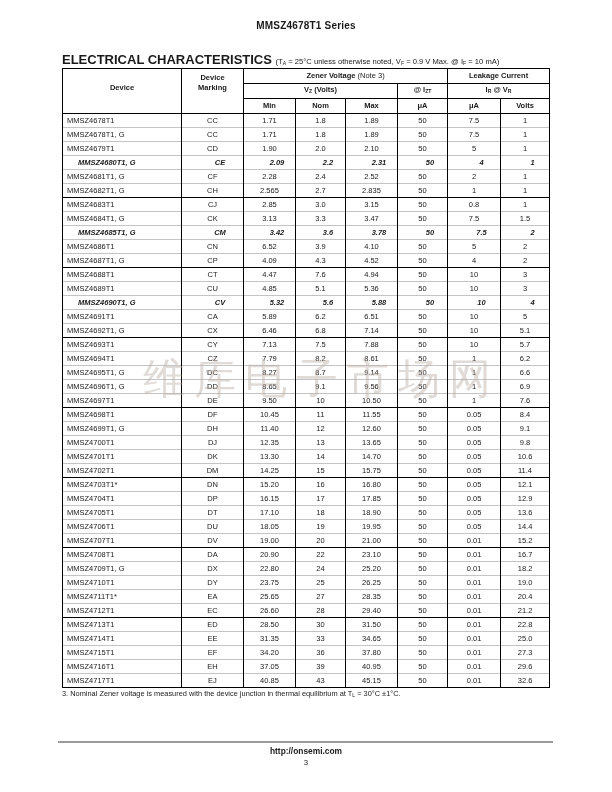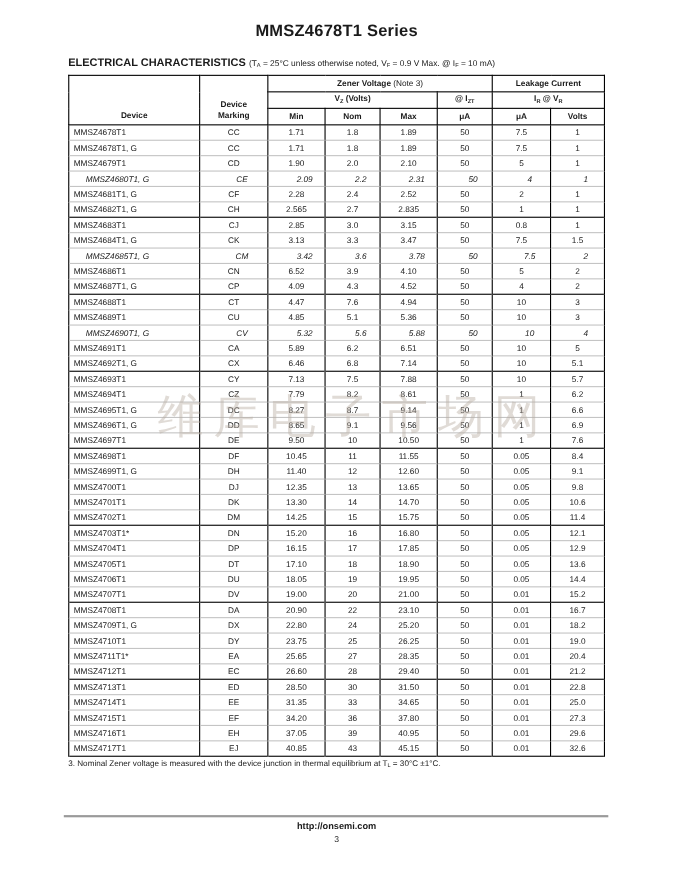--- a/index.html
+++ b/index.html
@@ -6,28 +6,28 @@
   body {
     width:612px; height:792px;
     background:#ffffff;
     font-family:"Liberation Sans", sans-serif;
     color:#1a1a1a;
     position:relative;
     overflow:hidden;
   }
   .page-title {
     position:absolute; top:20px; left:0; width:612px;
-    text-align:center; font-size:15px; font-weight:bold;
+    text-align:center; font-size:10px; font-weight:bold;
     letter-spacing:0.2px;
   }
   .section-heading {
     position:absolute; top:52px; left:62px; width:520px;
     font-size:7.6px; white-space:nowrap;
   }
-  .section-heading .hd { font-size:10px; font-weight:bold; }
+  .section-heading .hd { font-size:13px; font-weight:bold; }
   sub { font-size:0.68em; vertical-align:-0.25em; }
 
   table.spec {
     position:absolute; top:68px; left:62px;
     width:487px; border-collapse:collapse; table-layout:fixed;
     font-size:7.5px;
   }
   table.spec { border:1.5px solid #000; }
   col.c-dev   { width:119px; }
   col.c-mark  { width:62px; }
@@ -36,34 +36,34 @@
   col.c-max   { width:52px; }
   col.c-izt   { width:50px; }
   col.c-ua    { width:53px; }
   col.c-volts { width:49px; }
 
   thead th {
     border:1px solid #000;
     font-weight:bold; text-align:center;
     height:14px; line-height:10px; padding:0 2px;
   }
-  thead th.vbottom { vertical-align:bottom; padding-bottom:3px; }
+  thead th.vbottom { vertical-align:bottom; padding-bottom:20px; }
   thead th .nrm { font-weight:normal; }
 
   tbody td {
     height:13px; line-height:13px; padding:0;
     text-align:center;
     border-left:1px solid #000; border-right:1px solid #000;
     border-top:1px solid #c4c4c4;
     overflow:hidden; white-space:nowrap;
   }
   tbody tr:first-child td { border-top:none; }
   tbody tr.grp td { border-top:1.4px solid #000; }
   tbody td.dev { text-align:left; padding-left:4px; }
-  tbody tr.em td { font-weight:normal; font-style:italic;padding-left:15px; }
+  tbody tr.em td { font-weight:bold; font-style:italic;padding-left:15px; }
 
   .watermark {
     position:absolute; top:358px; left:143px;
     font-size:42px; line-height:42px; letter-spacing:9px;
     color:rgba(186,176,164,0.45);
     z-index:5; pointer-events:none; white-space:nowrap;text-align:center;
   }
 
   .footnotes {
     position:absolute; top:689px; left:62px; width:500px;

